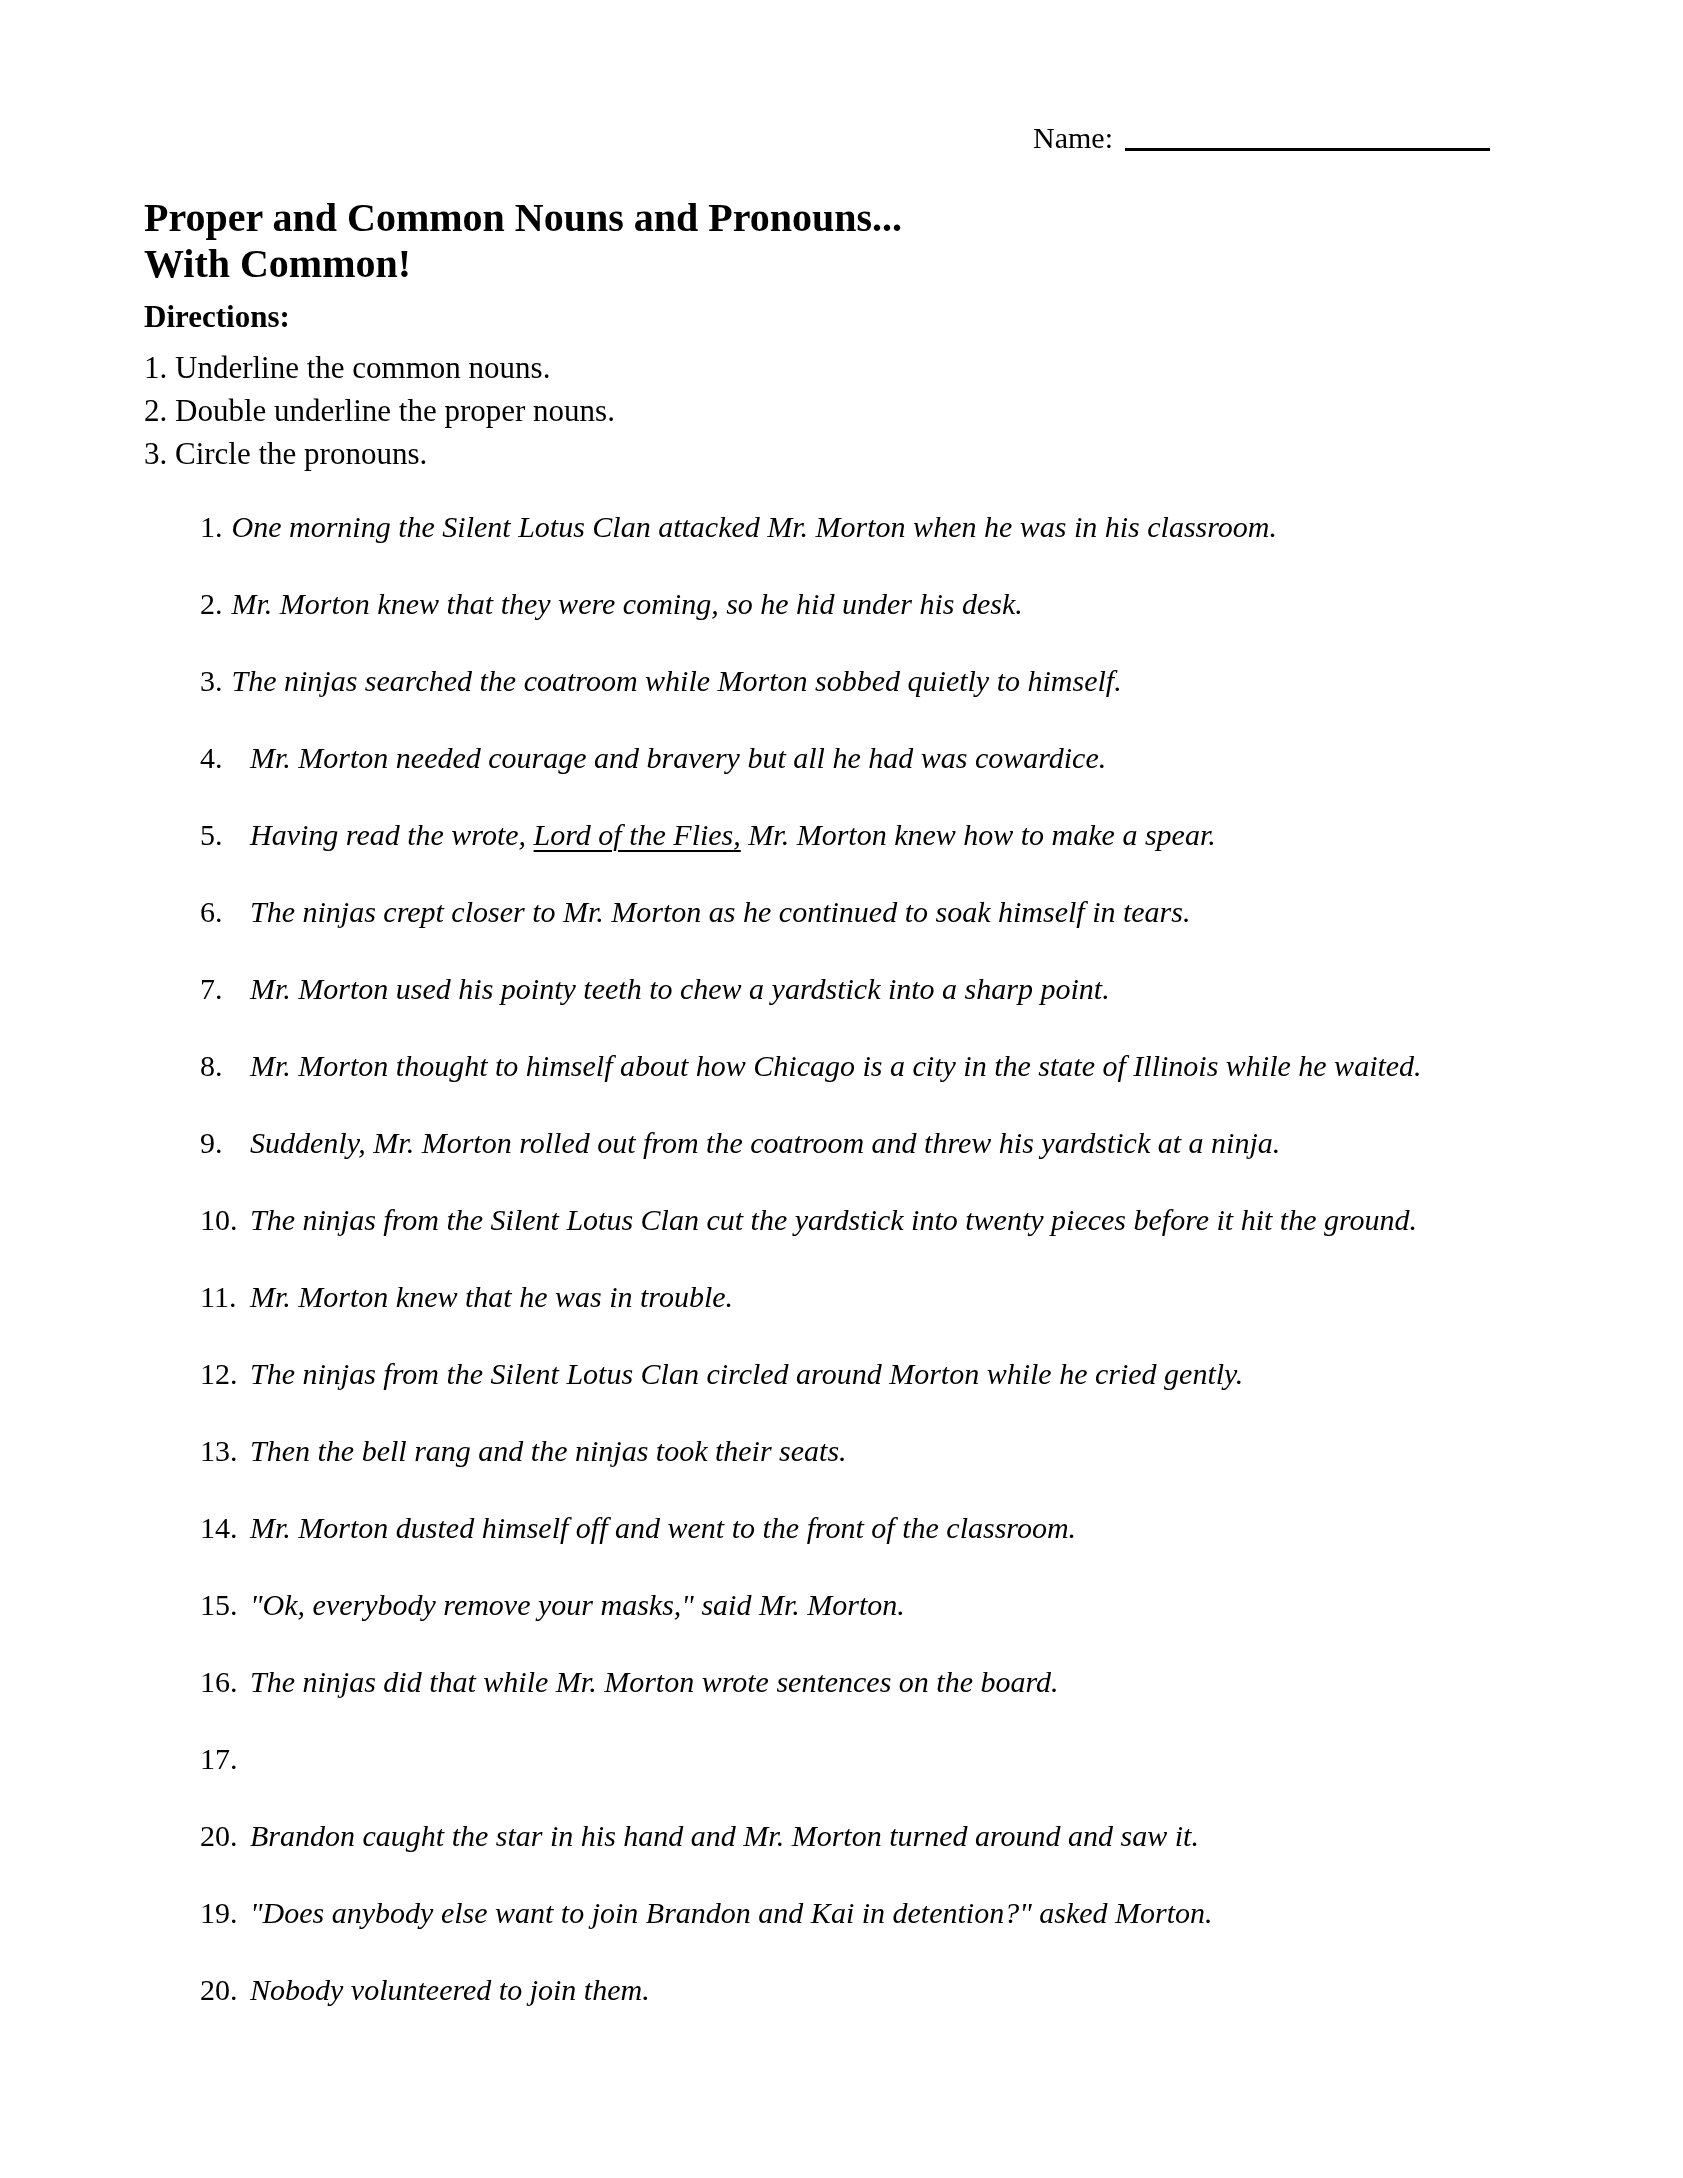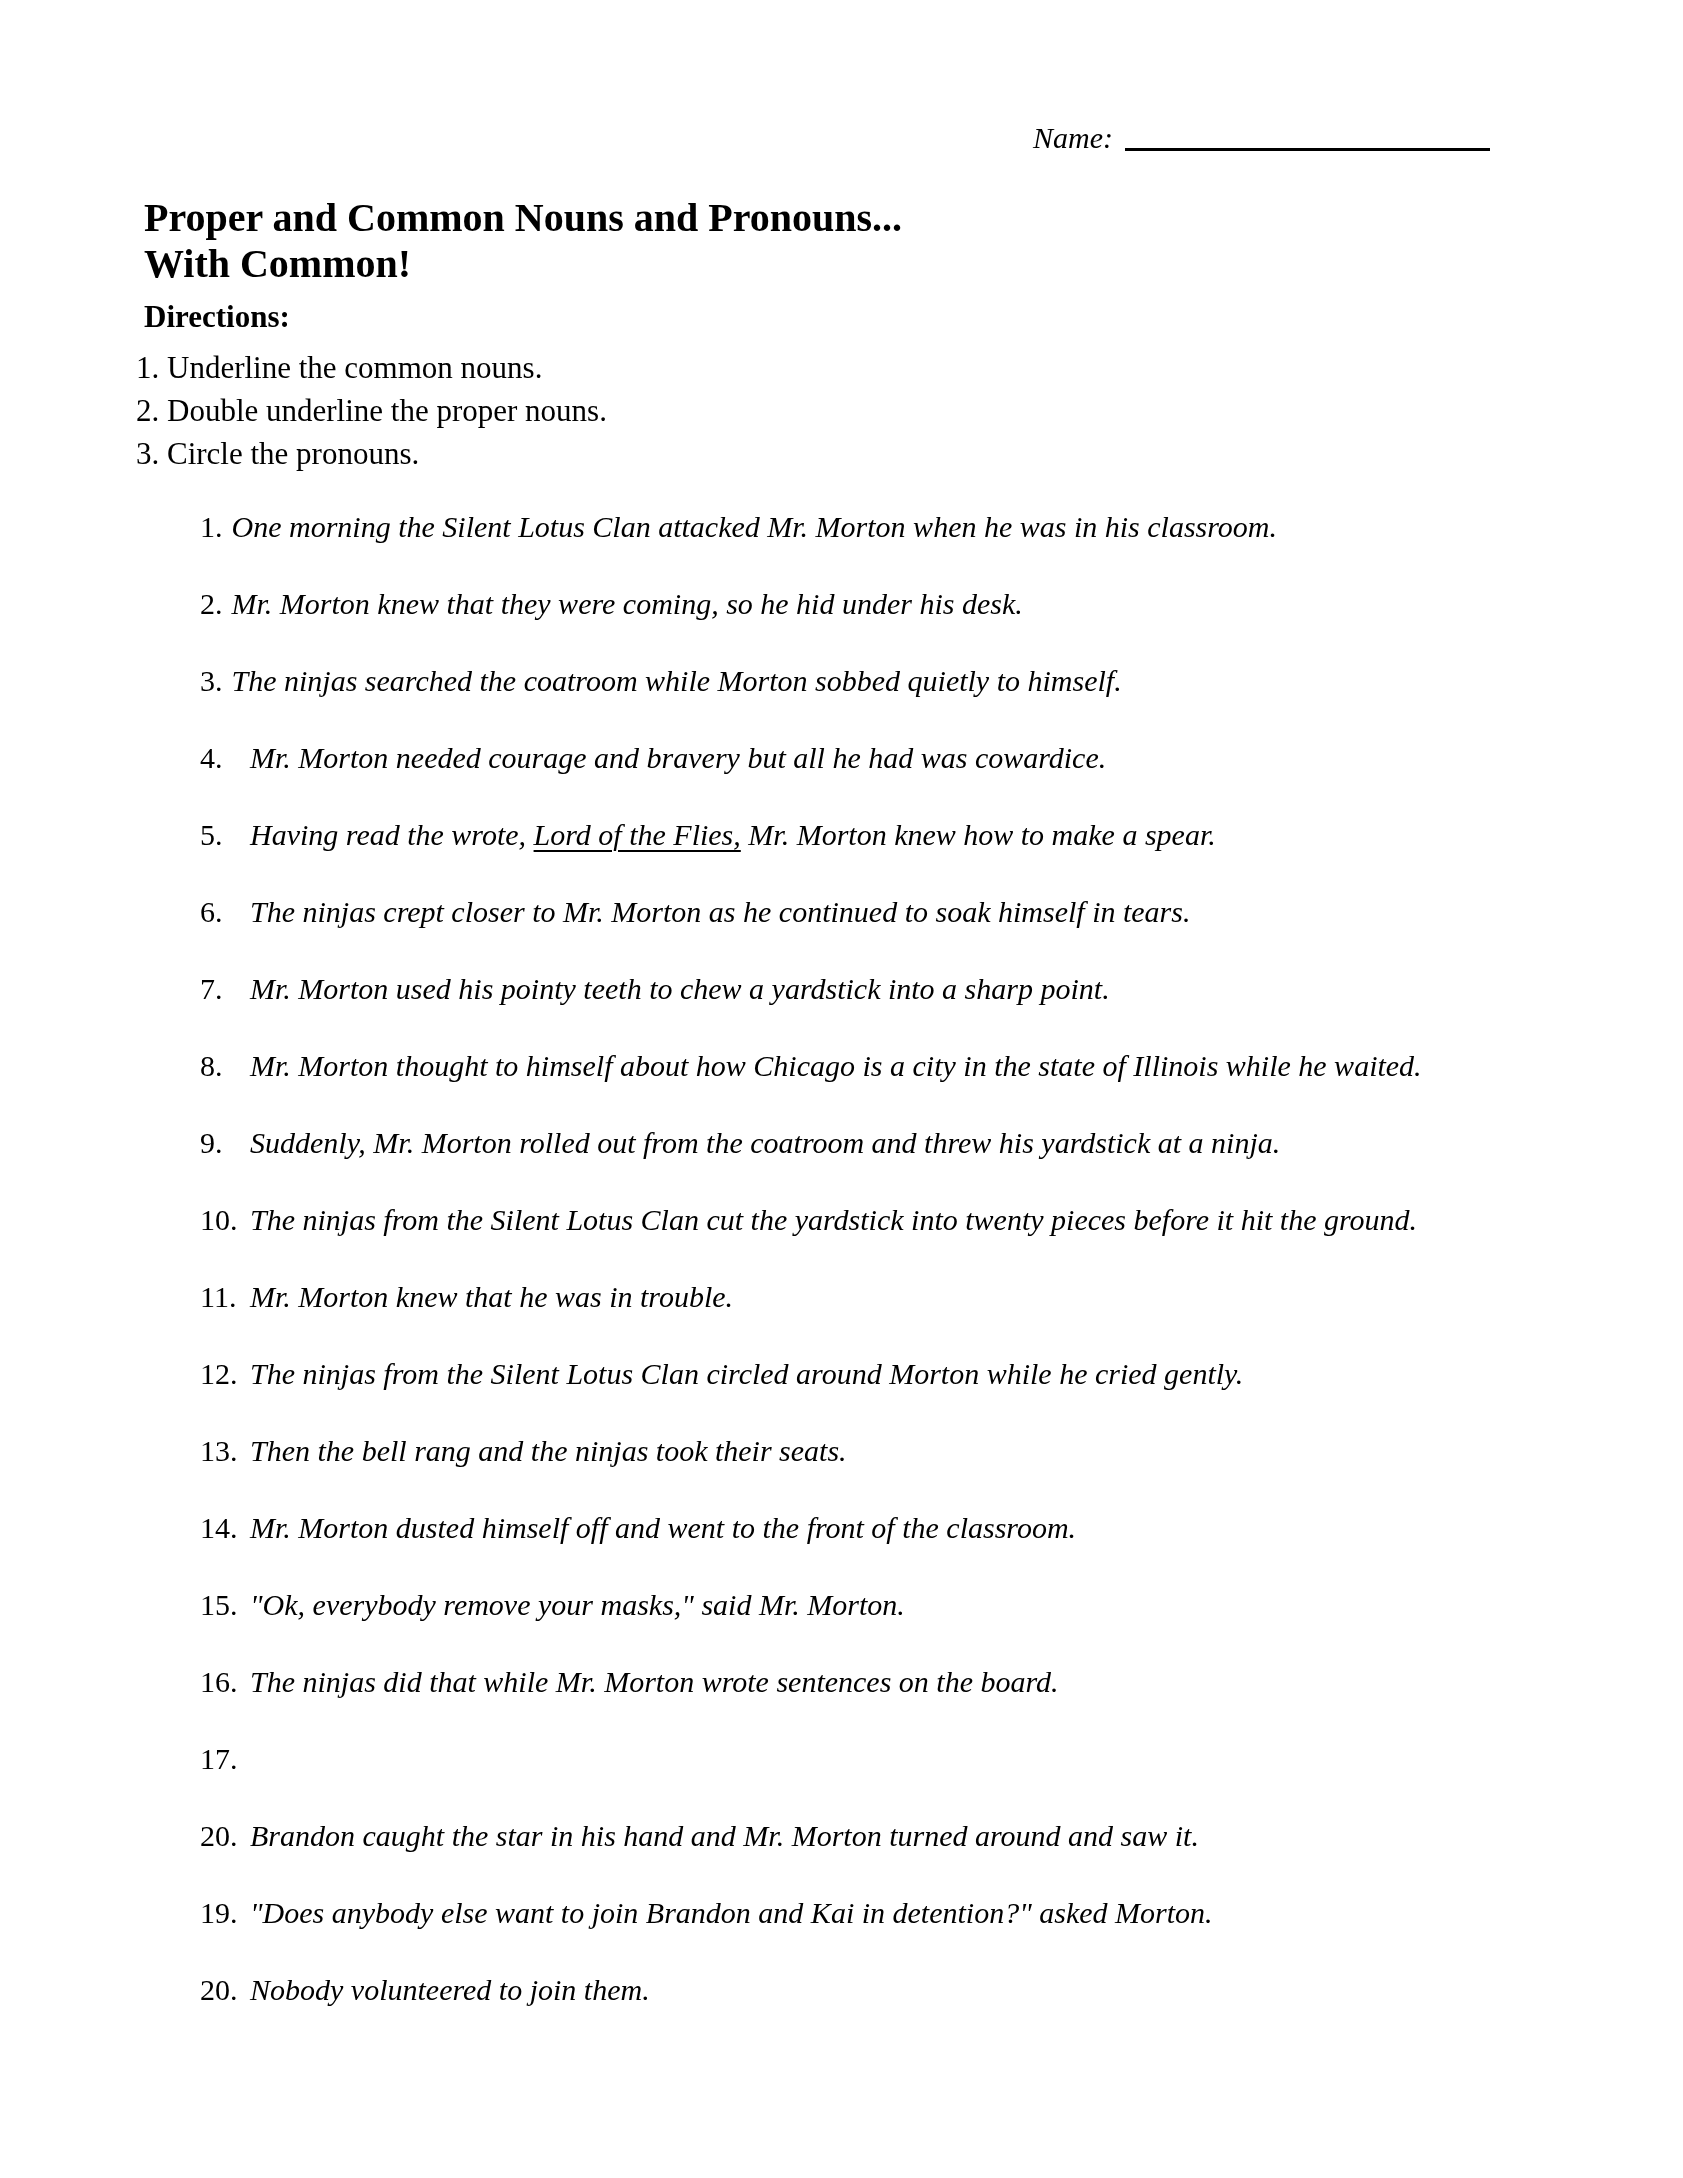--- a/index.html
+++ b/index.html
@@ -20,21 +20,20 @@
   
   .name-row {
     position: absolute;
     top: 121px;
     left: 1033px;
     width: 457px;
     display: flex;
     align-items: flex-end;
     font-size: 30px;
     line-height: 34px;
-    font-style: italic;
   }
   .name-line {
     flex: 1;
     height: 1px;
     border-bottom: 3px solid #000000;
     margin-left: 12px;
     margin-bottom: 4px;
   }
 
   
@@ -52,21 +51,21 @@
     position: absolute;
     top: 300px;
     left: 144px;
     font-size: 31px;
     font-weight: bold;
     line-height: 34px;
   }
   .directions-list {
     position: absolute;
     top: 346px;
-    left: 136px;
+    left: 144px;
     font-size: 31px;
     line-height: 43px;
   }
 
   
   .sentence-list {
     position: absolute;
     top: 508px;
     left: 200px;
     width: 1406px;

